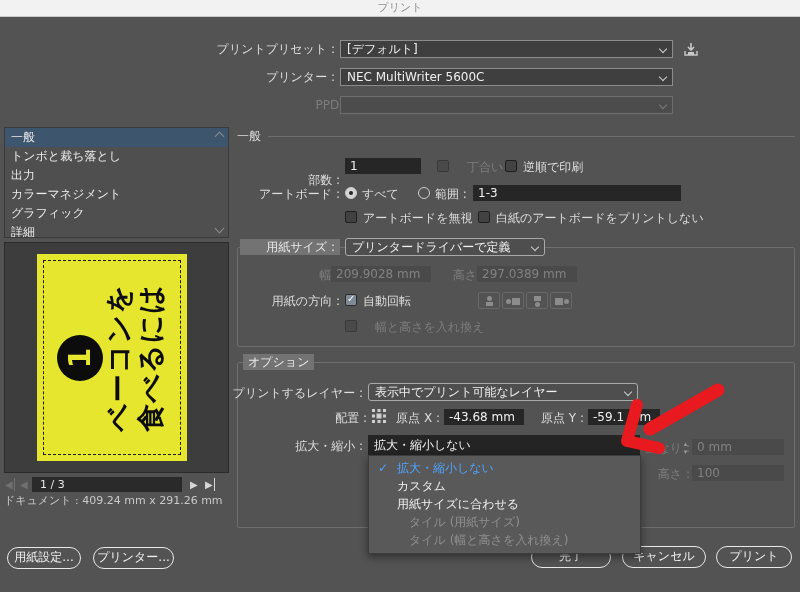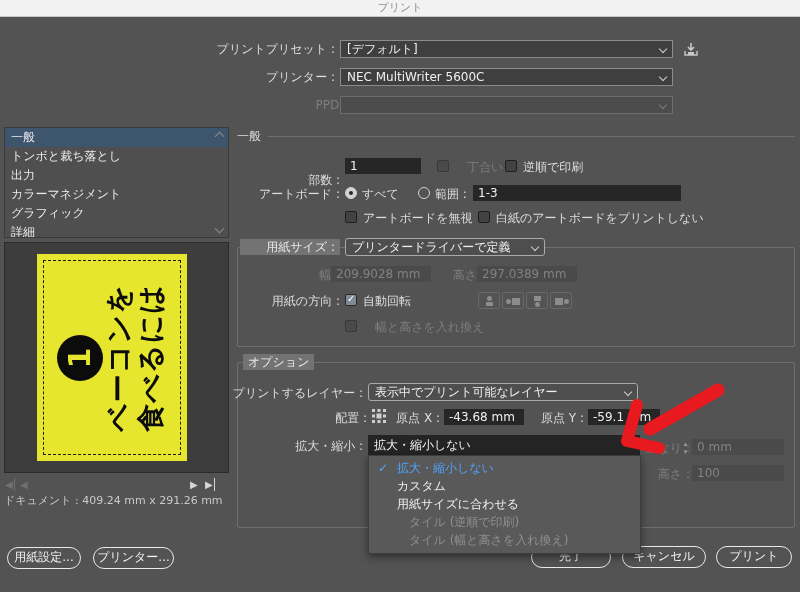--- a/index.html
+++ b/index.html
@@ -125,20 +125,21 @@
     <div class="page">
       <div class="rotor">
         <div class="badge">1</div>
         <div class="artline">ベーコンを</div>
         <div class="artline">食べるには</div>
       </div>
     </div>
   </div>
   <span class="nav-ic off" style="left:5px;border-right:1.5px solid #707070;padding-right:1px;">◀</span>
   <span class="nav-ic off" style="left:20px;">◀</span>
+  <div class="nav-field">1 / 3</div>
   <span class="nav-ic" style="left:190px;">▶</span>
   <span class="nav-ic" style="left:205px;border-right:1.5px solid #d6d6d6;padding-right:1px;">▶</span>
   <div class="doclines">
     <div>ドキュメント : 409.24 mm x 291.26 mm</div>
   </div>
 
   <div class="lbl" style="left:237px;top:128px;">一般</div>
   <div class="hline" style="left:268px;top:136px;width:527px;"></div>
 
   <div class="lbl r" style="left:200px;top:172px;width:140px;">部数 :</div>
@@ -238,21 +239,21 @@
   <div class="pill" style="left:622px;top:546px;width:84px;">キャンセル</div>
   <div class="pill" style="left:716px;top:546px;width:76px;">プリント</div>
 
   <div class="menu">
     <div class="mi sel">
       <span class="mcheck">✓</span>
       <span>拡大・縮小しない</span>
     </div>
     <div class="mi"><span>カスタム</span></div>
     <div class="mi"><span>用紙サイズに合わせる</span></div>
-    <div class="mi dis"><span>タイル (逆順で印刷)</span></div>
+    <div class="mi dis"><span>タイル (用紙サイズ)</span></div>
     <div class="mi dis"><span>タイル (幅と高さを入れ換え)</span></div>
   </div>
 
   <svg class="overlay" width="800" height="592" viewBox="0 0 800 592">
     <path d="M718 390 L650 429" stroke="#e8191f" stroke-width="13" fill="none" stroke-linecap="round"></path>
     <path d="M637 405 L627 441 L659 448" stroke="#e8191f" stroke-width="12" fill="none" stroke-linecap="round" stroke-linejoin="round"></path>
   </svg>
 
 </div>
 

